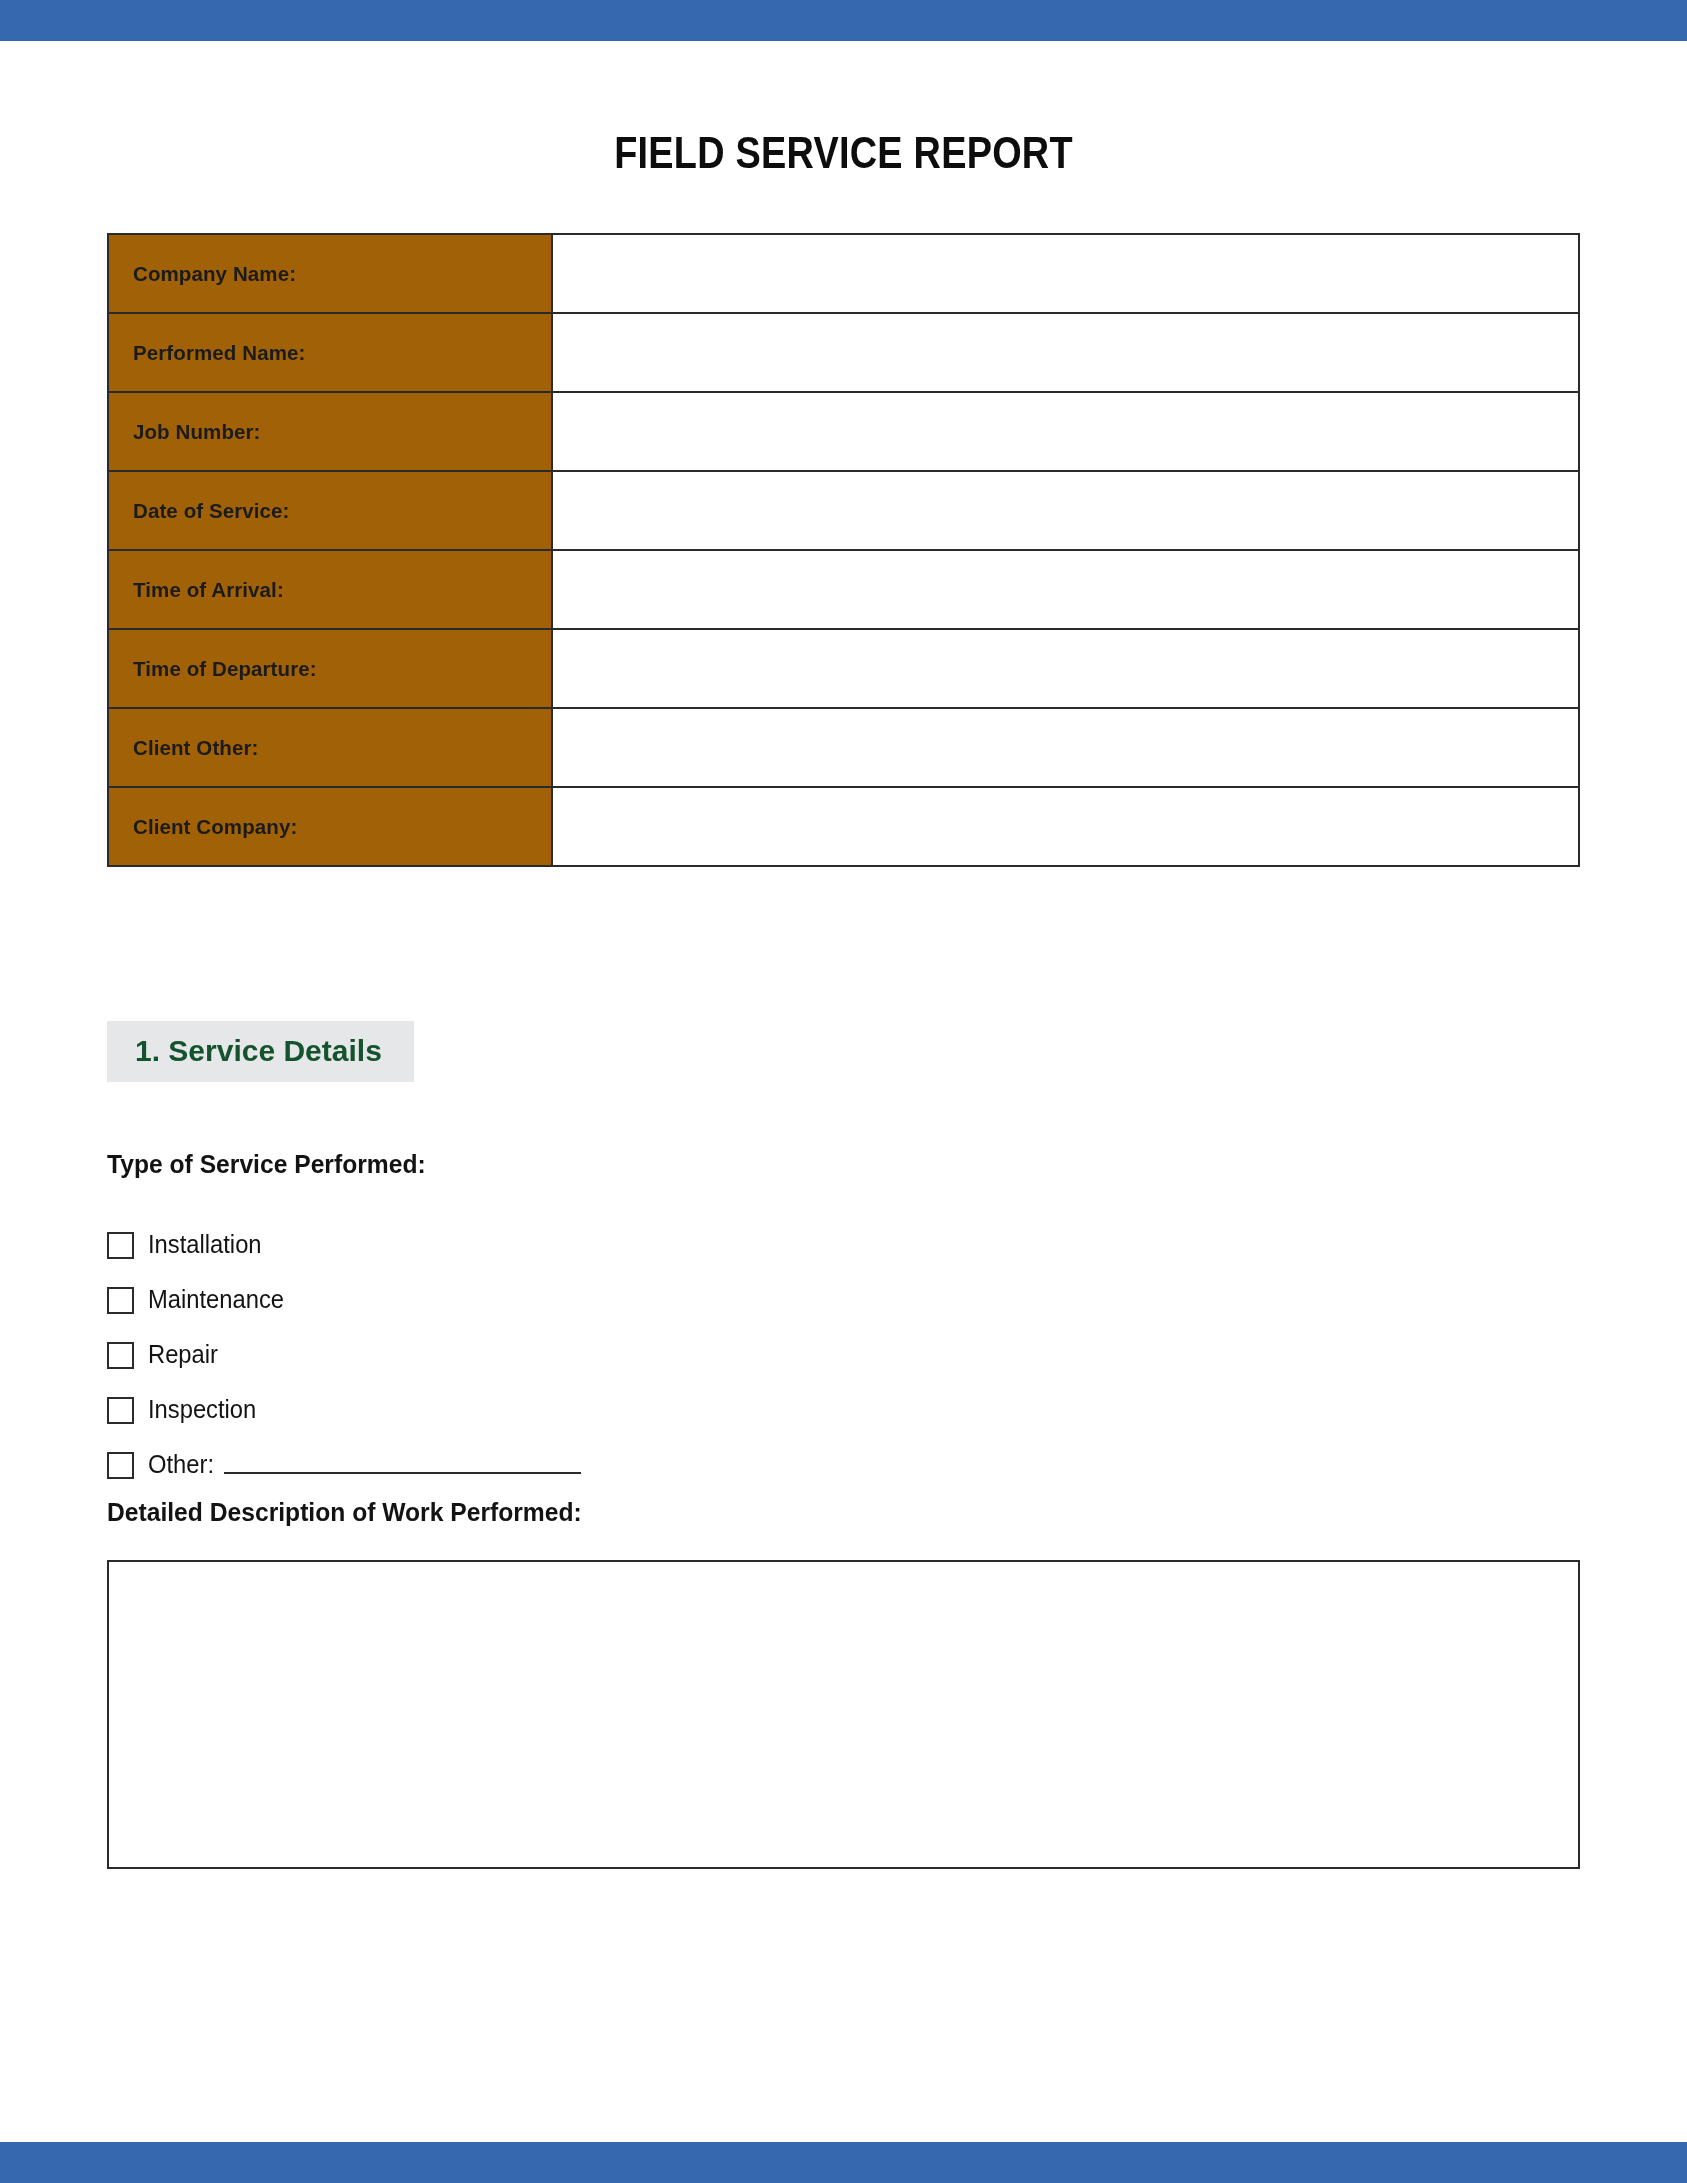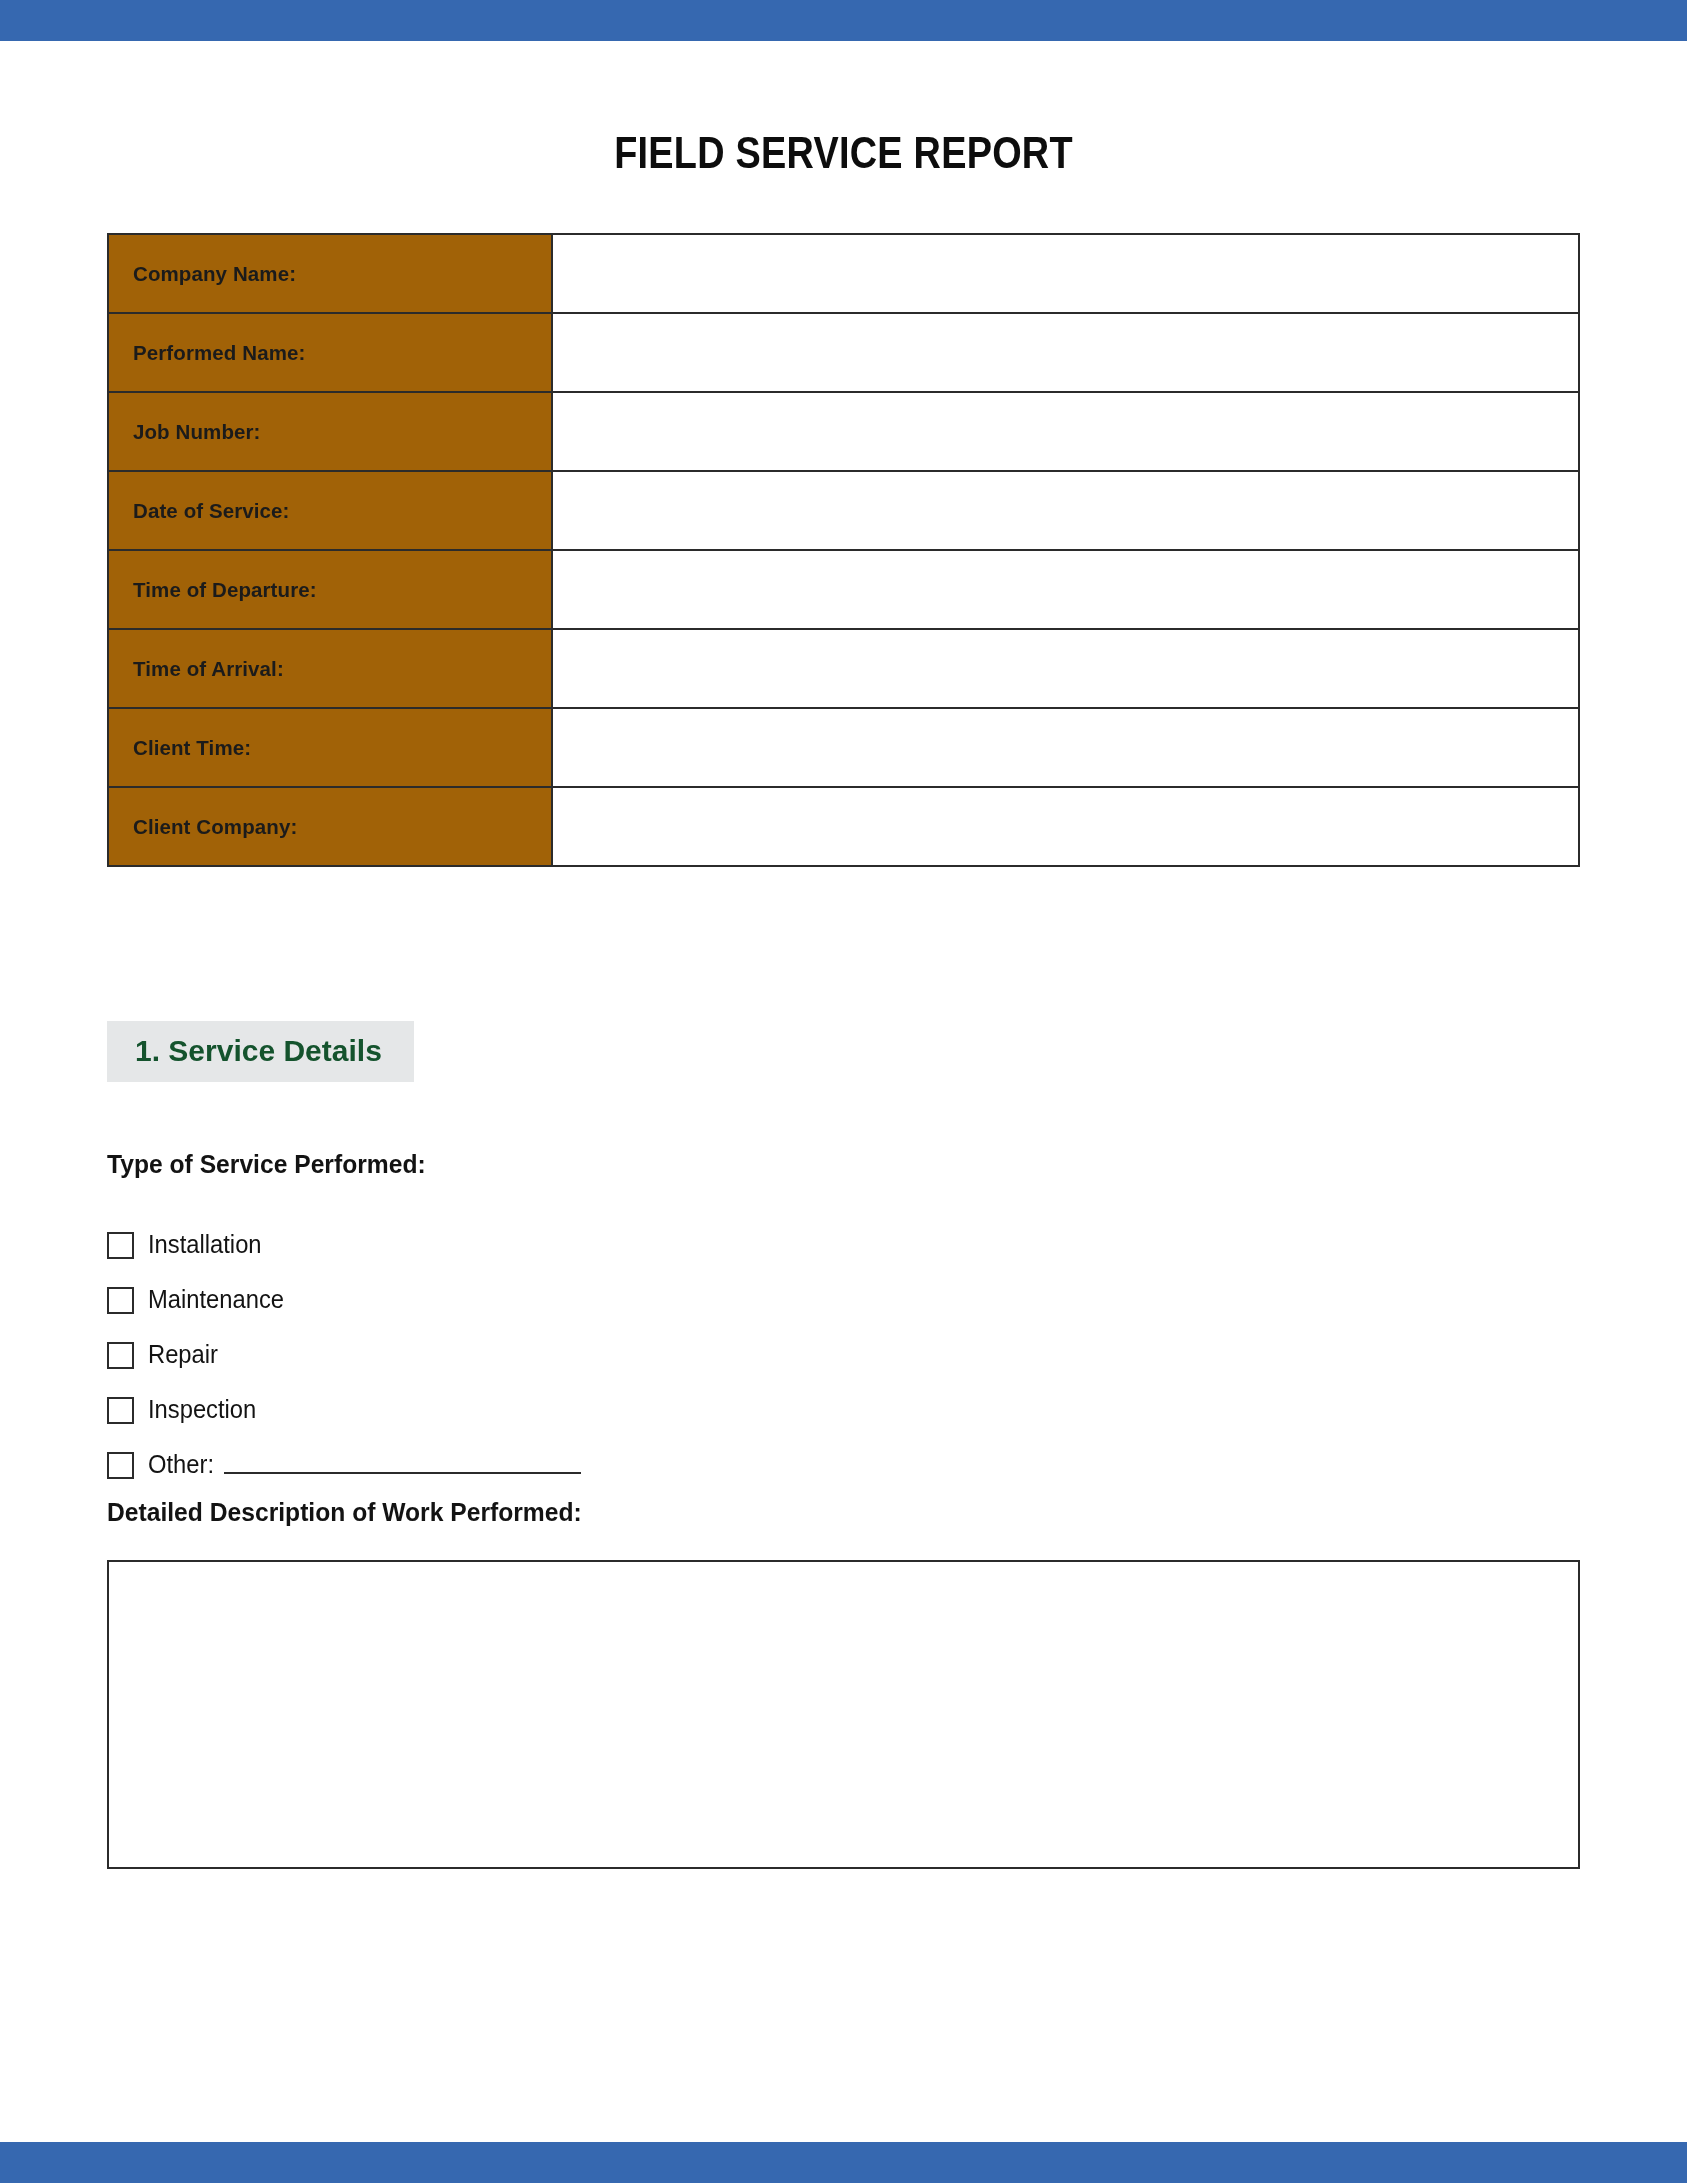--- a/index.html
+++ b/index.html
@@ -177,29 +177,29 @@
       </tr>
       <tr>
         <td class="label-cell">Job Number:</td>
         <td class="value-cell"></td>
       </tr>
       <tr>
         <td class="label-cell">Date of Service:</td>
         <td class="value-cell"></td>
       </tr>
       <tr>
+        <td class="label-cell">Time of Arrival:</td>
+        <td class="value-cell"></td>
+      </tr>
+      <tr>
         <td class="label-cell">Time of Departure:</td>
         <td class="value-cell"></td>
       </tr>
       <tr>
-        <td class="label-cell">Time of Arrival:</td>
-        <td class="value-cell"></td>
-      </tr>
-      <tr>
-        <td class="label-cell">Client Time:</td>
+        <td class="label-cell">Client Other:</td>
         <td class="value-cell"></td>
       </tr>
       <tr>
         <td class="label-cell">Client Company:</td>
         <td class="value-cell"></td>
       </tr>
     </tbody>
 </table>
 
 <div class="section-heading">1. Service Details</div>

